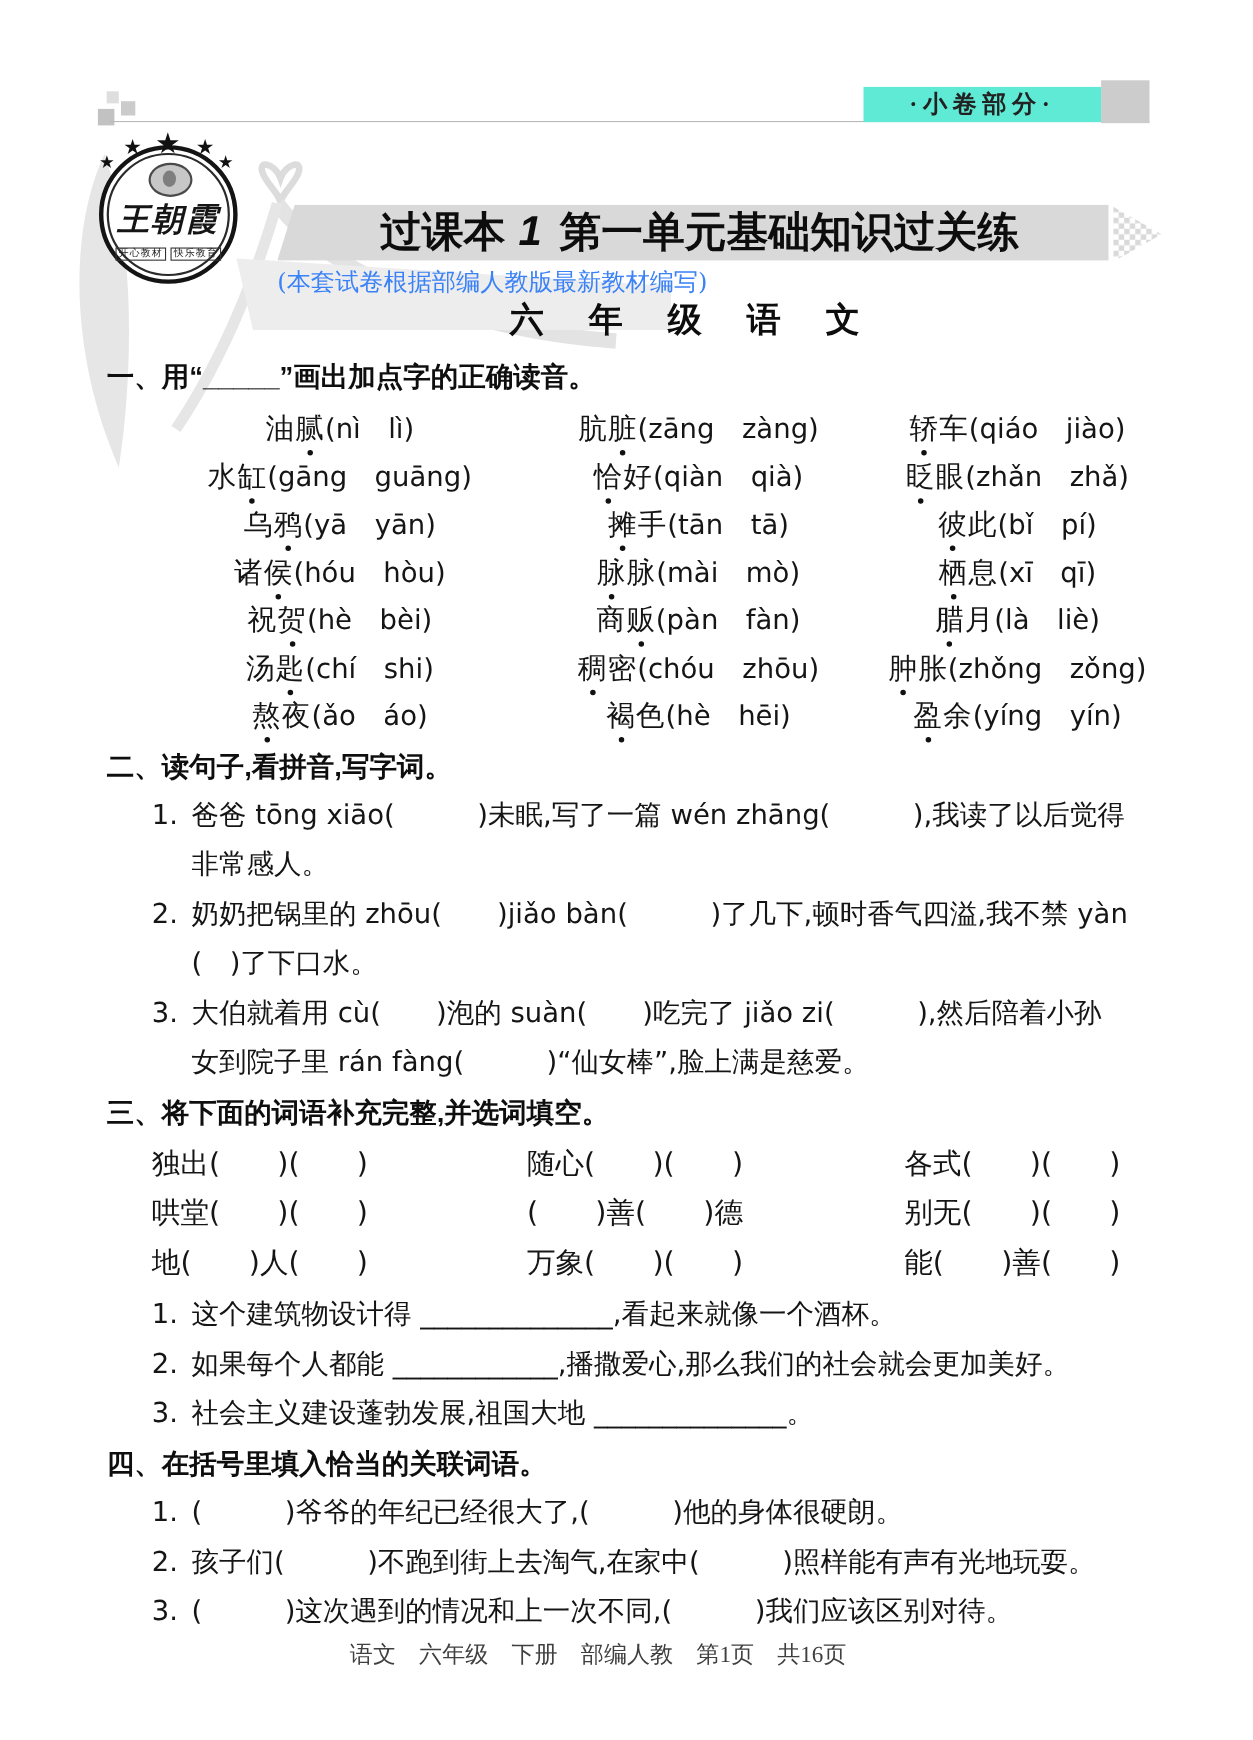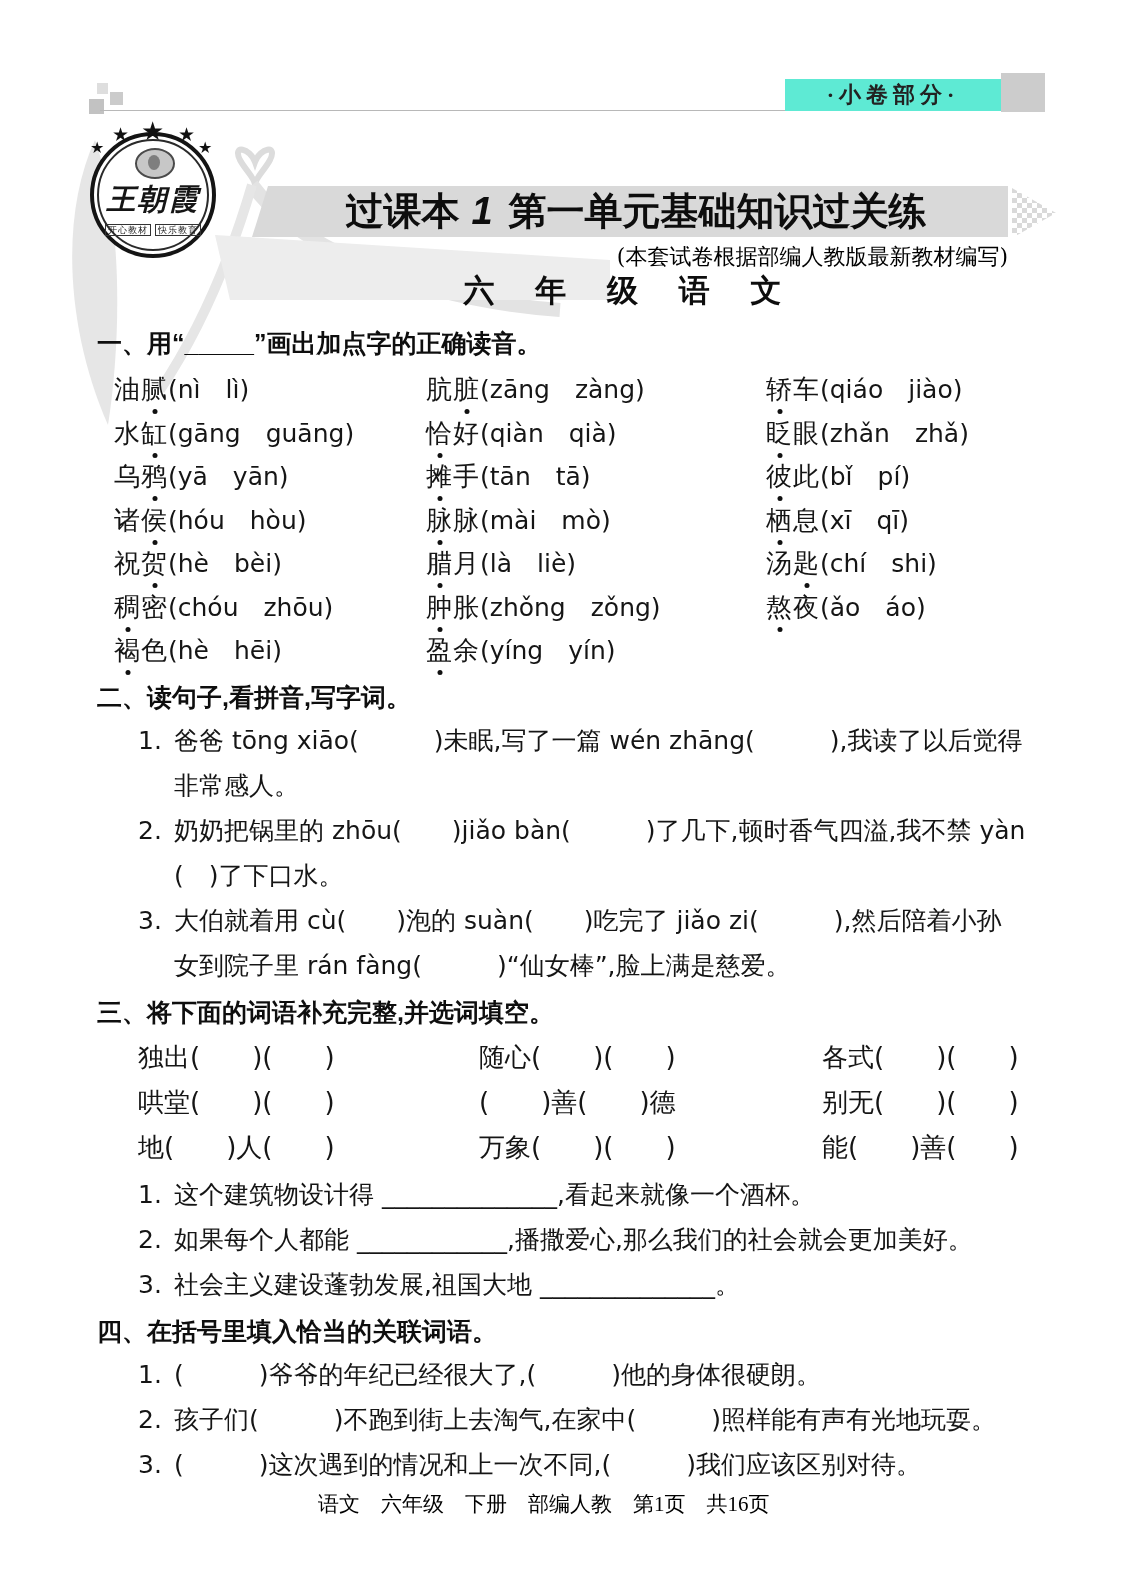--- a/index.html
+++ b/index.html
@@ -54,38 +54,38 @@
   #title-banner{
     position:absolute;left:252px;top:186px;width:756px;height:51px;background:#d9d9d9;
     display:flex;align-items:center;justify-content:center;z-index:1;
     clip-path:polygon(16px 0,100% 0,100% 100%,0 100%);
   }
   #title-banner .t{font-weight:bold;font-size:38px;color:#0d0d0d;font-family:"Liberation Sans",sans-serif;margin-left:12px;}
   #title-num{font-family:"DejaVu Serif",serif;font-style:italic;margin:0 4px 0 5px;}
   #title-rest{margin-left:22px;}
   #banner-dots{position:absolute;left:1012px;top:188px;z-index:1;}
   #subtitle{
-    position:absolute;left:252px;top:242px;width:756px;text-align:right;
-    font-family:"DejaVu Serif",serif;font-size:22px;color:#000000;
+    position:absolute;left:252px;top:242px;width:756px;text-align:left;
+    font-family:"DejaVu Serif",serif;font-size:22px;color:#3b82f6;
   }
   #grade{
     position:absolute;left:252px;top:270px;width:756px;text-align:center;
     font-weight:bold;font-size:31px;letter-spacing:15px;color:#0d0d0d;
   }
 
   
   #content{position:absolute;left:97px;top:322px;width:948px;z-index:1;}
   .sec-heading{
     font-family:"Liberation Sans",sans-serif;font-weight:bold;font-size:25px;
     line-height:42px;margin:0;color:#0e0e0e;
   }
   
   #words-grid{
-    margin-left:17px;margin-top:4px;margin-bottom:2px;
-    display:grid;grid-template-columns:312px 340px 1fr;grid-auto-rows:43.5px;align-items:center;
+    margin-left:56px;margin-top:4px;margin-bottom:2px;
+    display:grid;grid-template-columns:312px 340px 1fr;grid-auto-rows:43.5px;align-items:center;text-align:center;
   }
   .word-cell{white-space:nowrap;}
   .hanzi{font-size:26px;letter-spacing:1px;}
   .hz{position:relative;display:inline-block;}
   .hz.dotted::after{
     content:"";position:absolute;left:50%;transform:translateX(-50%);bottom:-7px;
     width:5px;height:5px;border-radius:50%;background:#111;
   }
   .py{font-size:25px;}
   
@@ -96,21 +96,21 @@
   
   #sec3-grid{
     margin-left:41px;margin-top:2px;margin-bottom:2px;
     display:grid;grid-template-columns:341px 343px 1fr;grid-auto-rows:45px;align-items:center;
     font-size:26px;
   }
   .sp2{margin-top:3px;}
   
   #footer{
     position:absolute;left:318px;top:1490px;z-index:1;
-    font-family:"Liberation Serif",serif;font-size:21px;color:#000000;white-space:pre;
+    font-family:"Liberation Serif",serif;font-size:21px;color:#404040;white-space:pre;
   }
 </style>
 </head>
 <body>
 
 <svg id="ribbon" width="700" height="450" viewBox="0 0 700 450" aria-hidden="true">
   <path d="M 95,140 C 60,215 66,330 108,425 C 122,335 122,215 95,140 Z" fill="#e6e6e6"></path>
   <path d="M 255,162 C 250,148 232,144 240,160 C 246,171 255,178 255,185 C 255,178 264,171 270,160 C 278,144 260,148 255,162 Z" fill="none" stroke="#dcdcdc" stroke-width="6"></path>
   <path d="M 252,185 C 300,250 420,300 560,310" fill="none" stroke="#e3e3e3" stroke-width="14"></path>
   <path d="M 252,185 C 230,260 200,330 160,390" fill="none" stroke="#e6e6e6" stroke-width="10"></path>
@@ -169,20 +169,21 @@
       <div class="word-cell"><span class="hanzi"><span class="hz">水</span><span class="hz dotted">缸</span></span><span class="py">(gāng　guāng)</span></div>
       <div class="word-cell"><span class="hanzi"><span class="hz dotted">恰</span><span class="hz">好</span></span><span class="py">(qiàn　qià)</span></div>
       <div class="word-cell"><span class="hanzi"><span class="hz dotted">眨</span><span class="hz">眼</span></span><span class="py">(zhǎn　zhǎ)</span></div>
       <div class="word-cell"><span class="hanzi"><span class="hz">乌</span><span class="hz dotted">鸦</span></span><span class="py">(yā　yān)</span></div>
       <div class="word-cell"><span class="hanzi"><span class="hz dotted">摊</span><span class="hz">手</span></span><span class="py">(tān　tā)</span></div>
       <div class="word-cell"><span class="hanzi"><span class="hz dotted">彼</span><span class="hz">此</span></span><span class="py">(bǐ　pí)</span></div>
       <div class="word-cell"><span class="hanzi"><span class="hz">诸</span><span class="hz dotted">侯</span></span><span class="py">(hóu　hòu)</span></div>
       <div class="word-cell"><span class="hanzi"><span class="hz dotted">脉</span><span class="hz">脉</span></span><span class="py">(mài　mò)</span></div>
       <div class="word-cell"><span class="hanzi"><span class="hz dotted">栖</span><span class="hz">息</span></span><span class="py">(xī　qī)</span></div>
       <div class="word-cell"><span class="hanzi"><span class="hz">祝</span><span class="hz dotted">贺</span></span><span class="py">(hè　bèi)</span></div>
+      <div class="word-cell"><span class="hanzi"><span class="hz">商</span><span class="hz dotted">贩</span></span><span class="py">(pàn　fàn)</span></div>
       <div class="word-cell"><span class="hanzi"><span class="hz dotted">腊</span><span class="hz">月</span></span><span class="py">(là　liè)</span></div>
       <div class="word-cell"><span class="hanzi"><span class="hz">汤</span><span class="hz dotted">匙</span></span><span class="py">(chí　shi)</span></div>
       <div class="word-cell"><span class="hanzi"><span class="hz dotted">稠</span><span class="hz">密</span></span><span class="py">(chóu　zhōu)</span></div>
       <div class="word-cell"><span class="hanzi"><span class="hz dotted">肿</span><span class="hz">胀</span></span><span class="py">(zhǒng　zǒng)</span></div>
       <div class="word-cell"><span class="hanzi"><span class="hz dotted">熬</span><span class="hz">夜</span></span><span class="py">(ǎo　áo)</span></div>
       <div class="word-cell"><span class="hanzi"><span class="hz dotted">褐</span><span class="hz">色</span></span><span class="py">(hè　hēi)</span></div>
       <div class="word-cell"><span class="hanzi"><span class="hz dotted">盈</span><span class="hz">余</span></span><span class="py">(yíng　yín)</span></div>
     </div>
 
   <h2 class="sec-heading sp2">二、读句子,看拼音,写字词。</h2>

